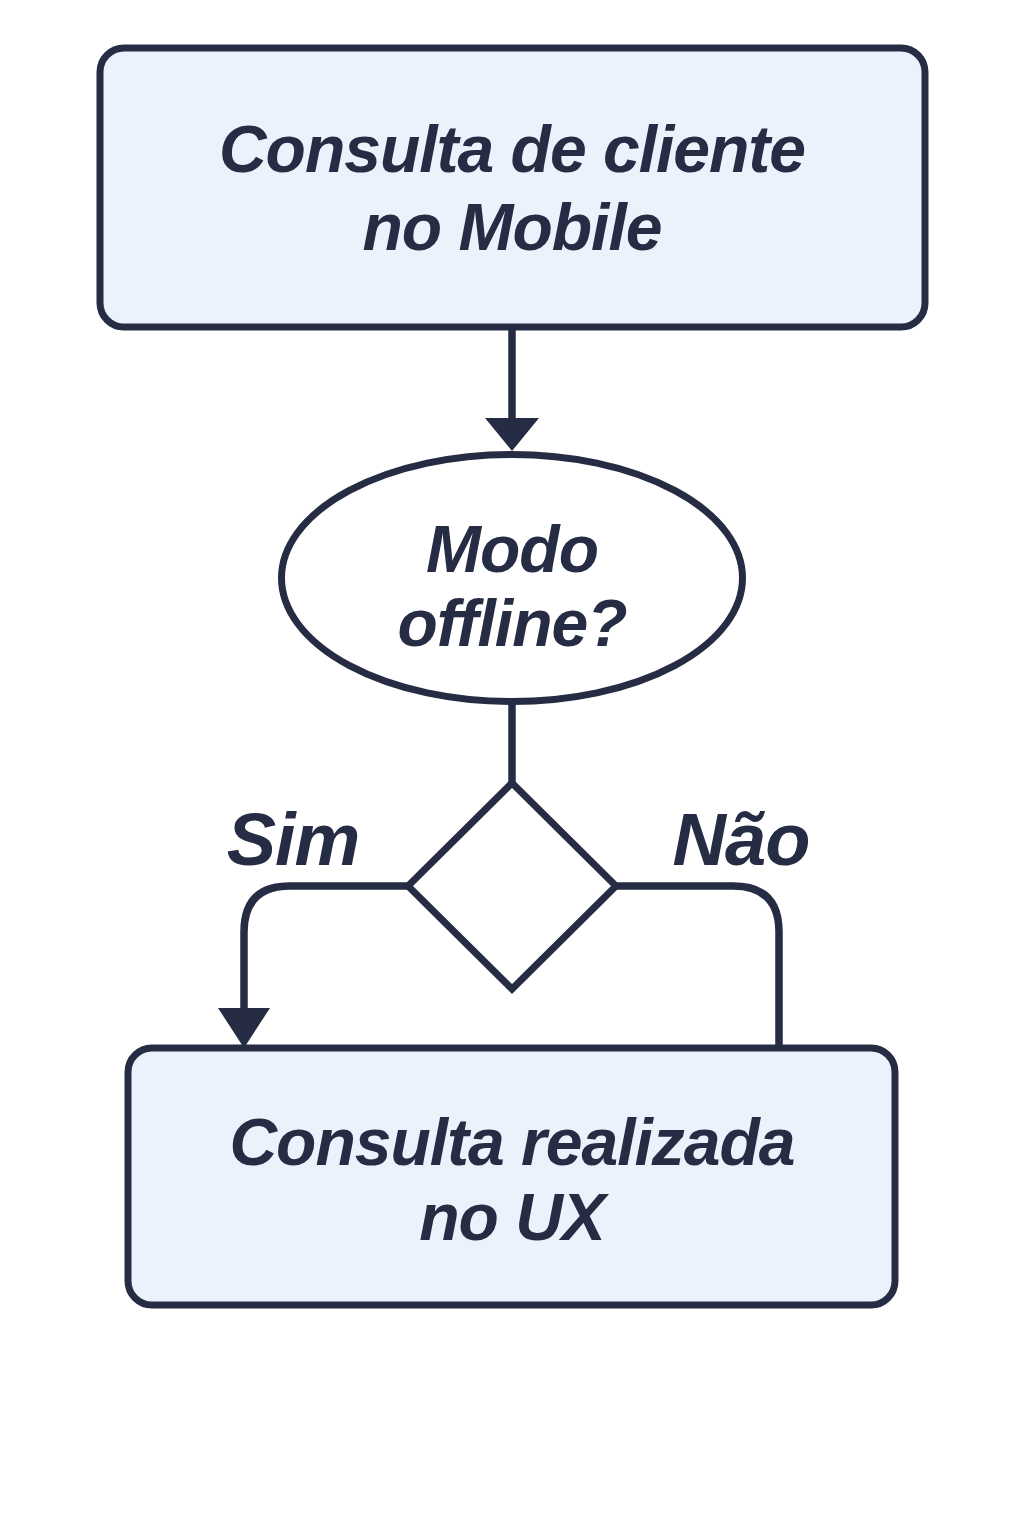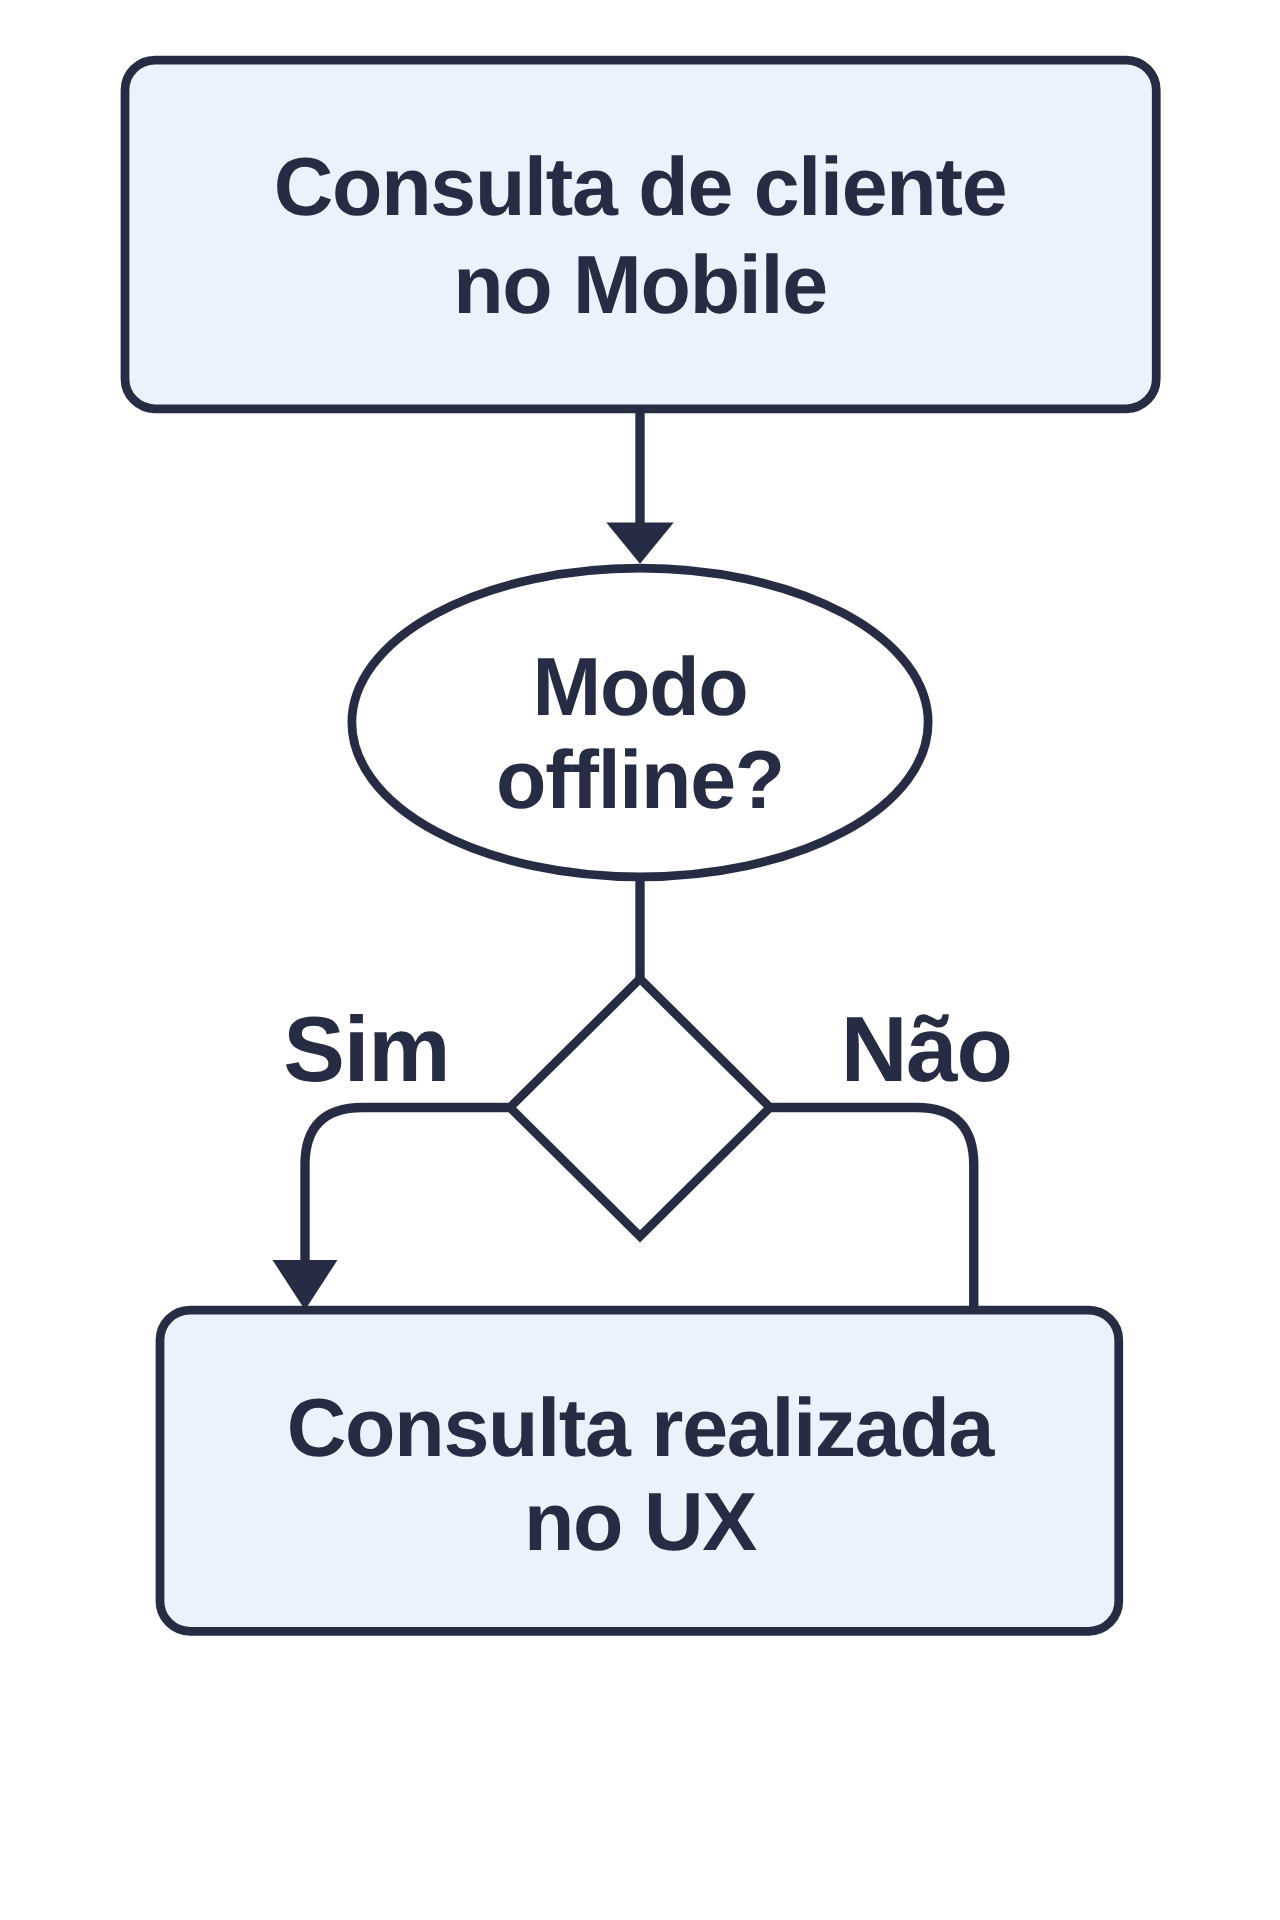--- a/index.html
+++ b/index.html
@@ -7,21 +7,21 @@
     --node-fill:#ebf2fb;
     --shape-fill:#ffffff;
     --background:#ffffff;
   }
   html,body{margin:0;padding:0;}
   body{
     background:var(--background);
     width:1024px;height:1536px;
     font-family:"Liberation Sans","DejaVu Sans",sans-serif;
   }
-  .canvas{width:1024px;height:1536px;position:relative;}
+  .canvas{width:1024px;height:1536px;position:relative;font-style:italic;}
   svg{display:block;}
   .node-box{
     fill:var(--node-fill);
     stroke:var(--ink);
     stroke-width:7;
   }
   .shape{
     fill:var(--shape-fill);
     stroke:var(--ink);
     stroke-width:7;

